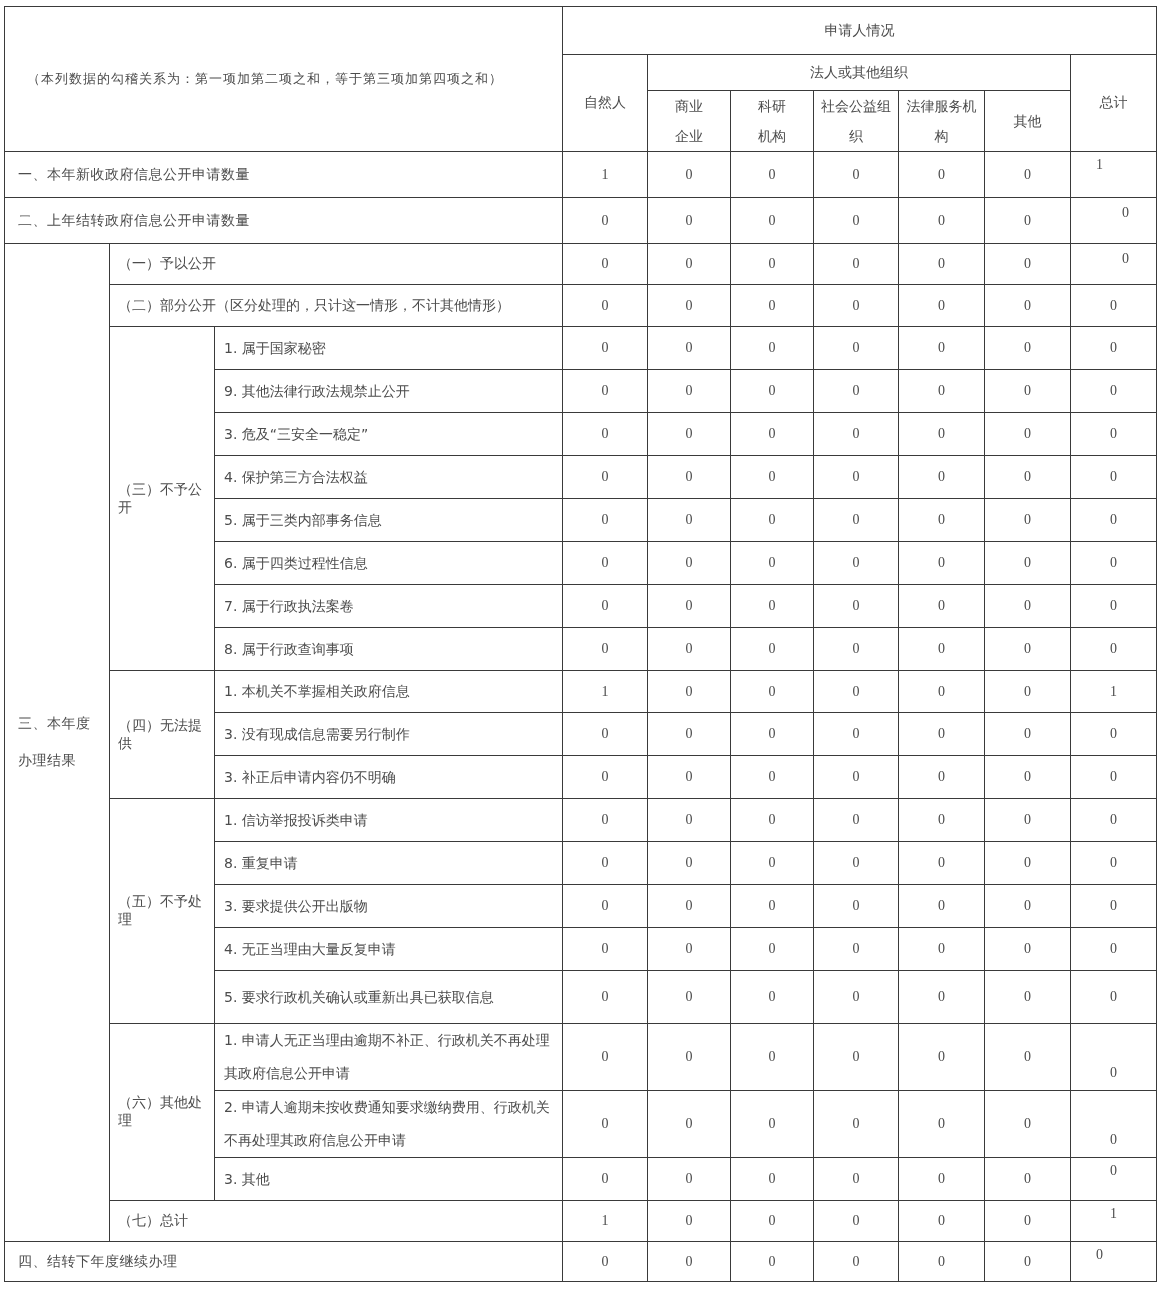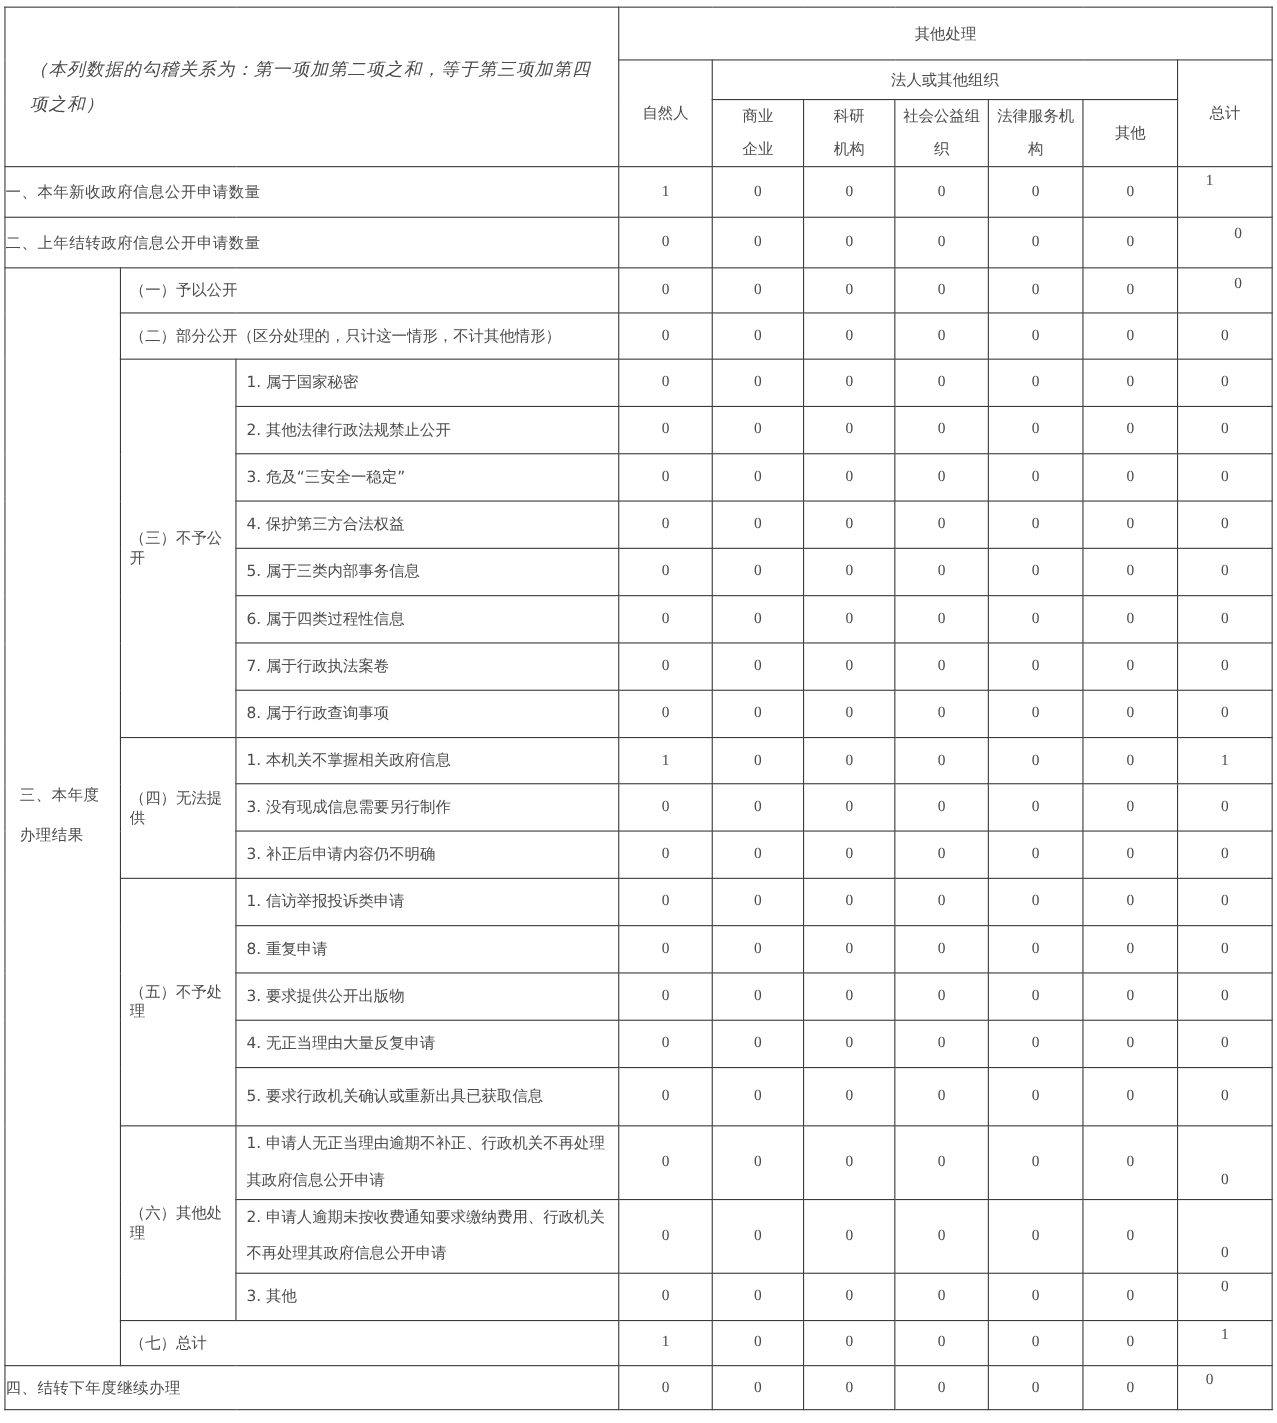--- a/index.html
+++ b/index.html
@@ -5,23 +5,23 @@
   html,body{margin:0;padding:0;background:#fff;color:#4c4c4c;
     font-family:"DejaVu Sans","Liberation Sans",sans-serif;}
   .wrap{padding:6px 4px;}
   table{border-collapse:collapse;table-layout:fixed;width:1152px;}
   td{border:1px solid #3a3a3a;padding:0;font-size:14px;vertical-align:middle;
      overflow:hidden;}
   
   .hc{text-align:center;}
   .prewrap{white-space:pre-line;}
   .hr3 td{line-height:2.15;}
-  .note{padding:0 16px 0 22px;font-size:16px;font-style:italic;letter-spacing:1px;line-height:2;}
+  .note{padding:0 16px 0 22px;font-size:13px;letter-spacing:1px;line-height:2;}
   
-  .lbl{letter-spacing:0.5px;}
+  .lbl{padding-left:13px;letter-spacing:0.5px;}
   .sec{padding-left:13px;line-height:2.6;letter-spacing:0.5px;font-family:Liberation Mono, monospace;}
   .grp{padding-left:8px;letter-spacing:0;}
   .item{padding:0 8px 0 9px;line-height:2.35;}
   
   .val{text-align:center;font-family:"Liberation Serif","DejaVu Serif",serif;font-size:14px;}
   .val.tl{vertical-align:top;padding-top:5px;padding-right:28px;}
   .val.tr{vertical-align:top;padding-top:7px;padding-left:24px;}
   .val.tc{vertical-align:top;padding-top:5px;}
   .val.bc{vertical-align:bottom;padding-bottom:9px;}
   
@@ -43,21 +43,21 @@
         <col style="width:83px">
     <col style="width:85px">
         <col style="width:86px">
         <col style="width:86px">
     <col style="width:86px">
   </colgroup>
   <tbody>
 
     <tr class="hr1">
       <td class="note" colspan="3" rowspan="3">（本列数据的勾稽关系为：第一项加第二项之和，等于第三项加第四项之和）</td>
-      <td class="hc" colspan="7">其他处理</td>
+      <td class="hc" colspan="7">申请人情况</td>
     </tr>
     <tr class="hr2">
       <td class="hc" rowspan="2">自然人</td>
       <td class="hc" colspan="5">法人或其他组织</td>
       <td class="hc" rowspan="2">总计</td>
     </tr>
     <tr class="hr3">
       <td class="hc prewrap">商业
 企业</td>
       <td class="hc prewrap">科研
@@ -118,21 +118,21 @@
       <td class="item">1. 属于国家秘密</td>
     <td class="val">0</td>
           <td class="val">0</td>
           <td class="val">0</td>
           <td class="val">0</td>
           <td class="val">0</td>
           <td class="val">0</td>
           <td class="val m">0</td>
         </tr>
     <tr class="h43">
-          <td class="item">2. 其他法律行政法规禁止公开</td>
+          <td class="item">9. 其他法律行政法规禁止公开</td>
           <td class="val">0</td>
           <td class="val">0</td>
           <td class="val">0</td>
           <td class="val">0</td>
           <td class="val">0</td>
           <td class="val">0</td>
           <td class="val m">0</td>
         </tr>
     <tr class="h43">
           <td class="item">3. 危及“三安全一稳定”</td>

